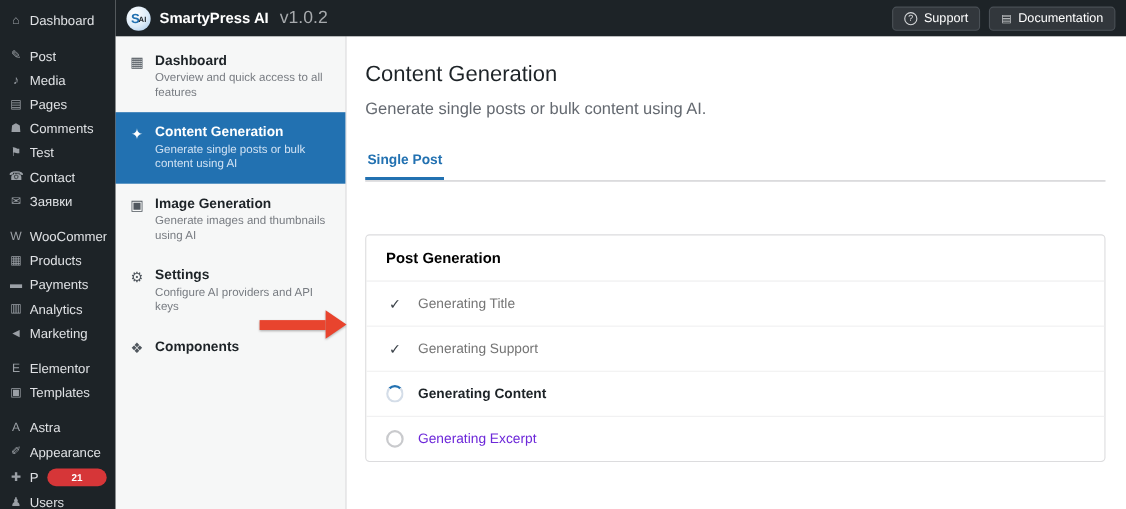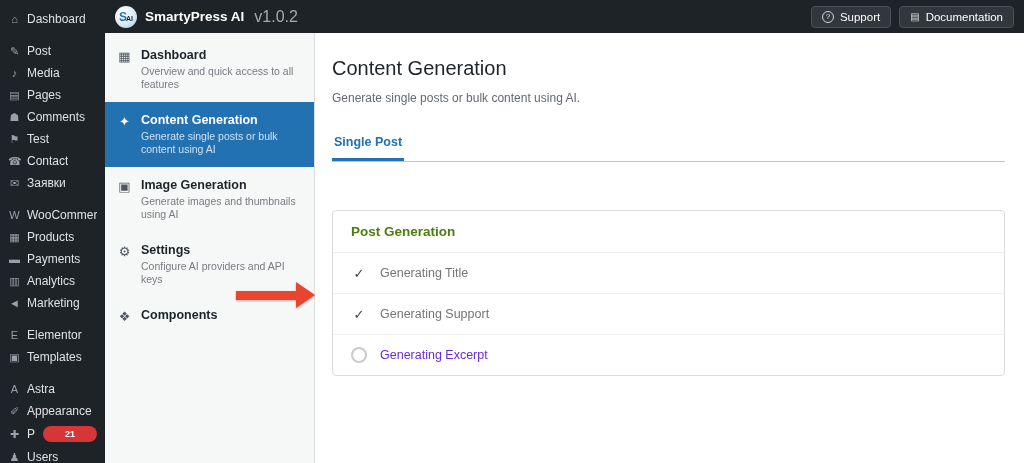--- a/index.html
+++ b/index.html
@@ -34,27 +34,27 @@
   .nav-title { font-size:12.5px; font-weight:600; color:#1d2327; }
   .nav-desc { font-size:10.5px; color:#787c82; line-height:13px; margin-top:3px; }
   .nav-item.active { background:#2271b1; }
   .nav-item.active .nav-title { color:#ffffff; }
   .nav-item.active .nav-desc { color:#cfe1f3; }
   .nav-item.active .nav-icon { color:#ffffff; }
 
   
   .main { position:absolute; left:316px; top:33px; right:0; bottom:0; background:#ffffff; padding:24px 19px 0 16px; }
   .page-title { font-size:20px; font-weight:500; color:#1d2327; }
-  .page-subtitle { font-size:12px; color:#646970; margin-top:11px; }
+  .page-subtitle { font-size:15px; color:#646970; margin-top:11px; }
   .tabs { display:flex; gap:42px; margin-top:30px; border-bottom:1px solid #c3c4c7; }
   .tab { font-size:12.5px; font-weight:600; color:#50575e; padding:0 2px 12px; cursor:pointer; }
   .tab.active { color:#2271b1; box-shadow:inset 0 -3px 0 #2271b1; }
 
   .card { margin-top:48px; border:1px solid #dcdcde; border-radius:4px; background:#fff; }
-  .card-header { padding:13px 18px; font-size:13.5px; font-weight:700; color:#4d7c0f; border-bottom:1px solid #ededee; }
+  .card-header { padding:13px 18px; font-size:13.5px; font-weight:700; color:#000000; border-bottom:1px solid #ededee; }
   .step { display:flex; align-items:center; gap:13px; padding:12px 18px; border-bottom:1px solid #f0f0f1; }
   .step:last-child { border-bottom:none; }
   .step-status { width:16px; height:16px; flex:none; display:flex; align-items:center; justify-content:center; }
   .step.done .step-status::before { content:"\2713"; color:#3c434a; font-size:13px; }
   .step.active .step-status { border:2px solid #d4dde8; border-top-color:#2271b1; border-radius:50%; animation:spin 1.2s linear infinite; }
   .step.pending .step-status { border:2px solid #c9cacd; border-radius:50%; }
   .step-label { font-size:12.5px; color:#757575; }
   .step.active .step-label { font-weight:700; color:#1d2327; }
   .step.pending .step-label { color:#6d28d9; }
   @keyframes spin { to { transform:rotate(360deg); } }
@@ -257,20 +257,24 @@
   <div class="step done">
     <span class="step-status"></span>
     <span class="step-label">Generating Title</span>
   </div>
 
   <div class="step done">
     <span class="step-status"></span>
     <span class="step-label">Generating Support</span>
   </div>
 
+  <div class="step active">
+    <span class="step-status"></span>
+    <span class="step-label">Generating Content</span>
+  </div>
 
   <div class="step pending">
     <span class="step-status"></span>
     <span class="step-label">Generating Excerpt</span>
   </div>
 </div>
     </section>
   </main>
 
   <div class="annot-arrow">

